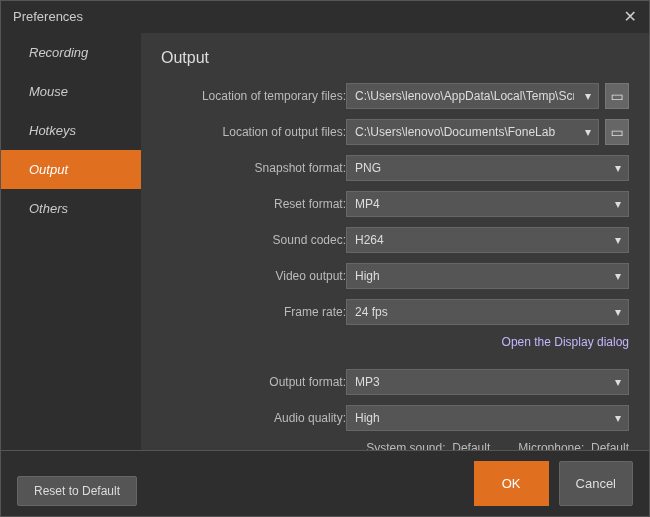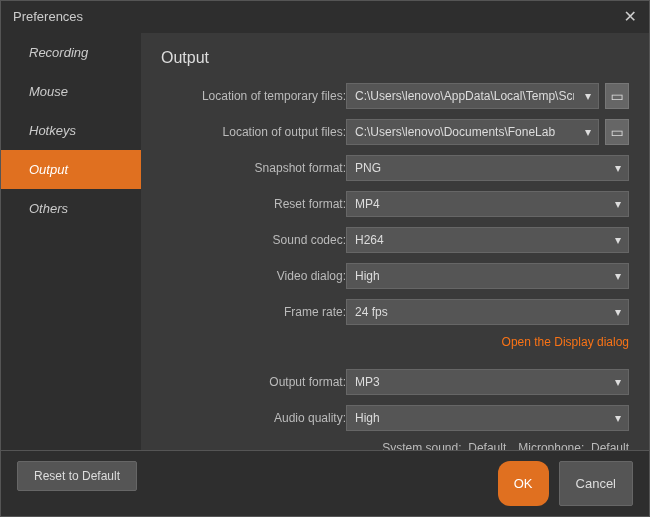--- a/index.html
+++ b/index.html
@@ -131,68 +131,68 @@
       justify-content: center;
       font-size: 14px;
       flex-shrink: 0;
     }
     .link-row {
       display: flex;
       justify-content: flex-end;
       margin-bottom: 8px;
     }
     .link-text {
-      color: #f97316;
+      color: #c4b5fd;
       font-size: 12px;
       cursor: pointer;
       text-decoration: none;
       margin-left: 31px;
     }
     .divider-row {
       height: 12px;
     }
     .system-sound-row {
       display: flex;
       justify-content: flex-end;
       align-items: center;
-      gap: 12px;
+      gap: 28px;
       margin-bottom: 4px;
       color: #bbb;
       font-size: 12px;
     }
     .footer {
       background: #2e2e2e;
       padding: 10px 16px;
       display: flex;
       justify-content: space-between;
-      align-items: flex-start;
+      align-items: flex-end;
       flex-shrink: 0;
       border-top: 1px solid #555;
     }
     .reset-btn {
       background: #555;
       border: 1px solid #666;
       color: #ddd;
       padding: 7px 16px;
       cursor: pointer;
       font-size: 12px;
       border-radius: 2px;
     }
     .footer-right {
       display: flex;
       gap: 10px;
     }
     .ok-btn {
       background: #e07020;
       border: none;
       color: #fff;
-      padding: 7px 16px;
-      cursor: pointer;
-      font-size: 13px;
-      border-radius: 12px;
+      padding: 7px 28px;
+      cursor: pointer;
+      font-size: 13px;
+      border-radius: 0;
     }
     .cancel-btn {
       background: #555;
       border: 1px solid #666;
       color: #ddd;
       padding: 14px 16px;
       cursor: pointer;
       font-size: 13px;
       border-radius: 2px;
     }
@@ -281,21 +281,21 @@
         <div class="form-control">
           <div class="select-wrapper">
             <select>
               <option>H264</option>
             </select>
           </div>
         </div>
       </div>
 
       <div class="form-row">
-        <div class="form-label">Video dialog:</div>
+        <div class="form-label">Video output:</div>
         <div class="form-control">
           <div class="select-wrapper">
             <select>
               <option>High</option>
             </select>
           </div>
         </div>
       </div>
 
       <div class="form-row">

